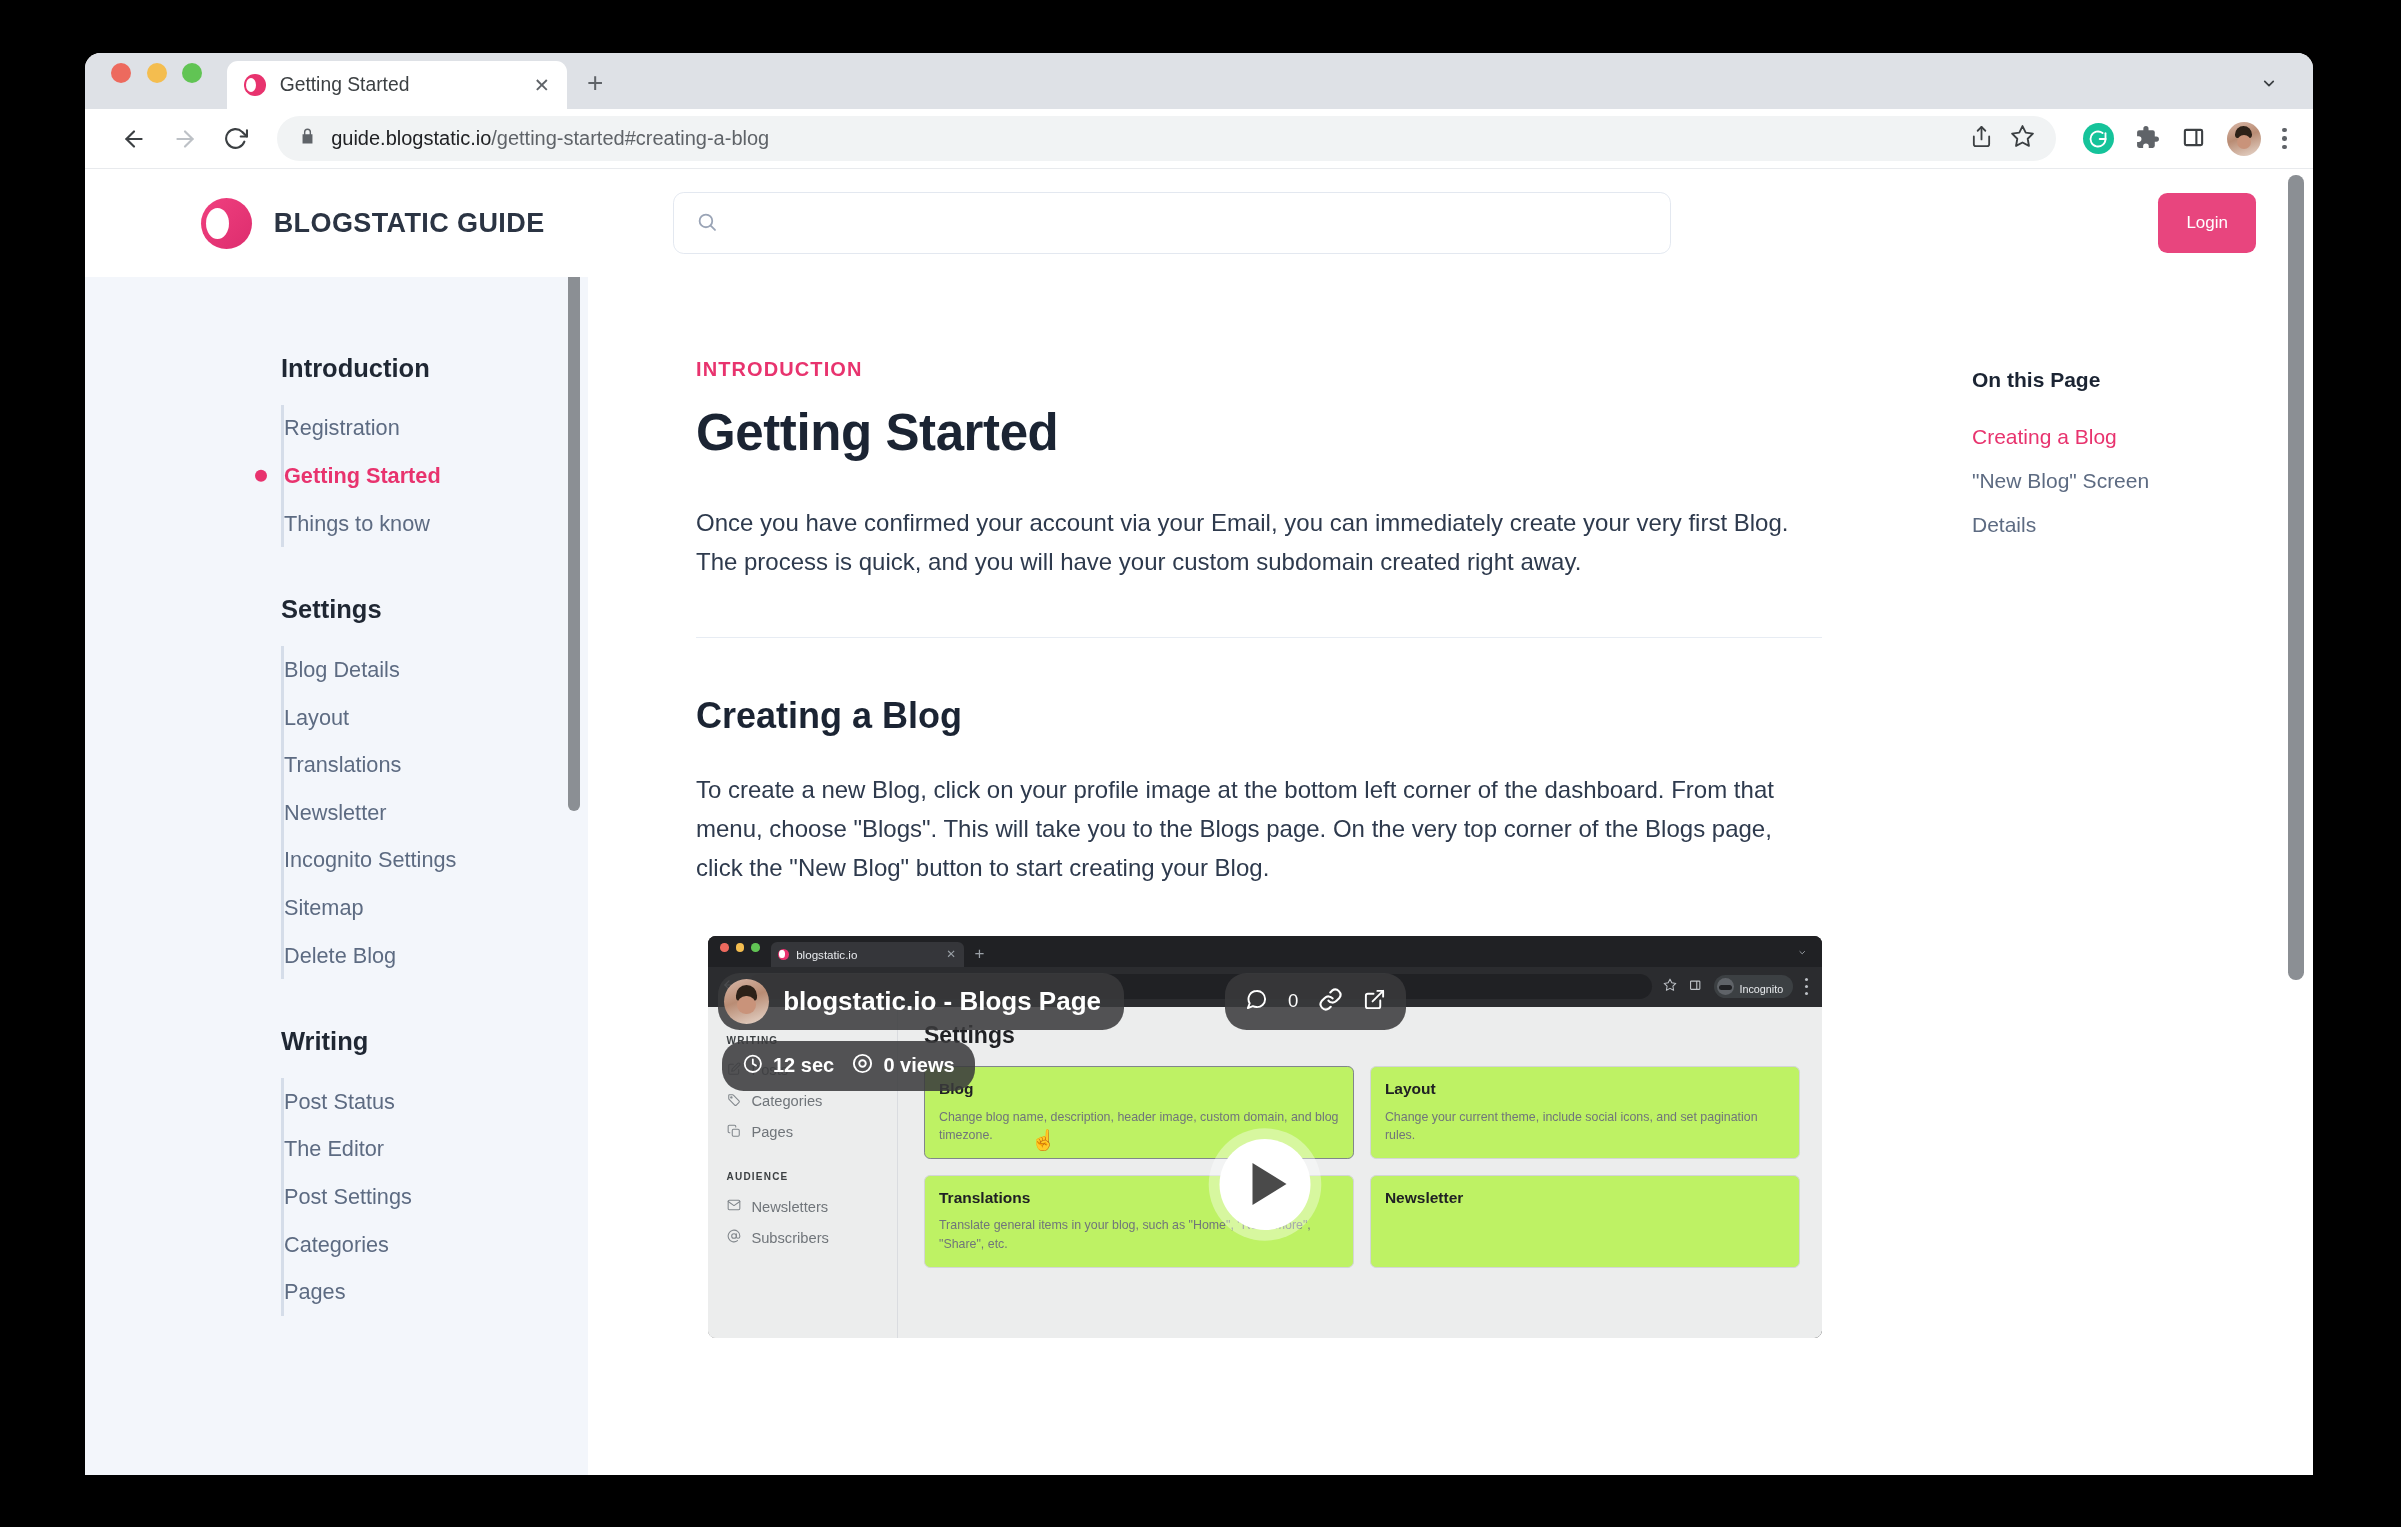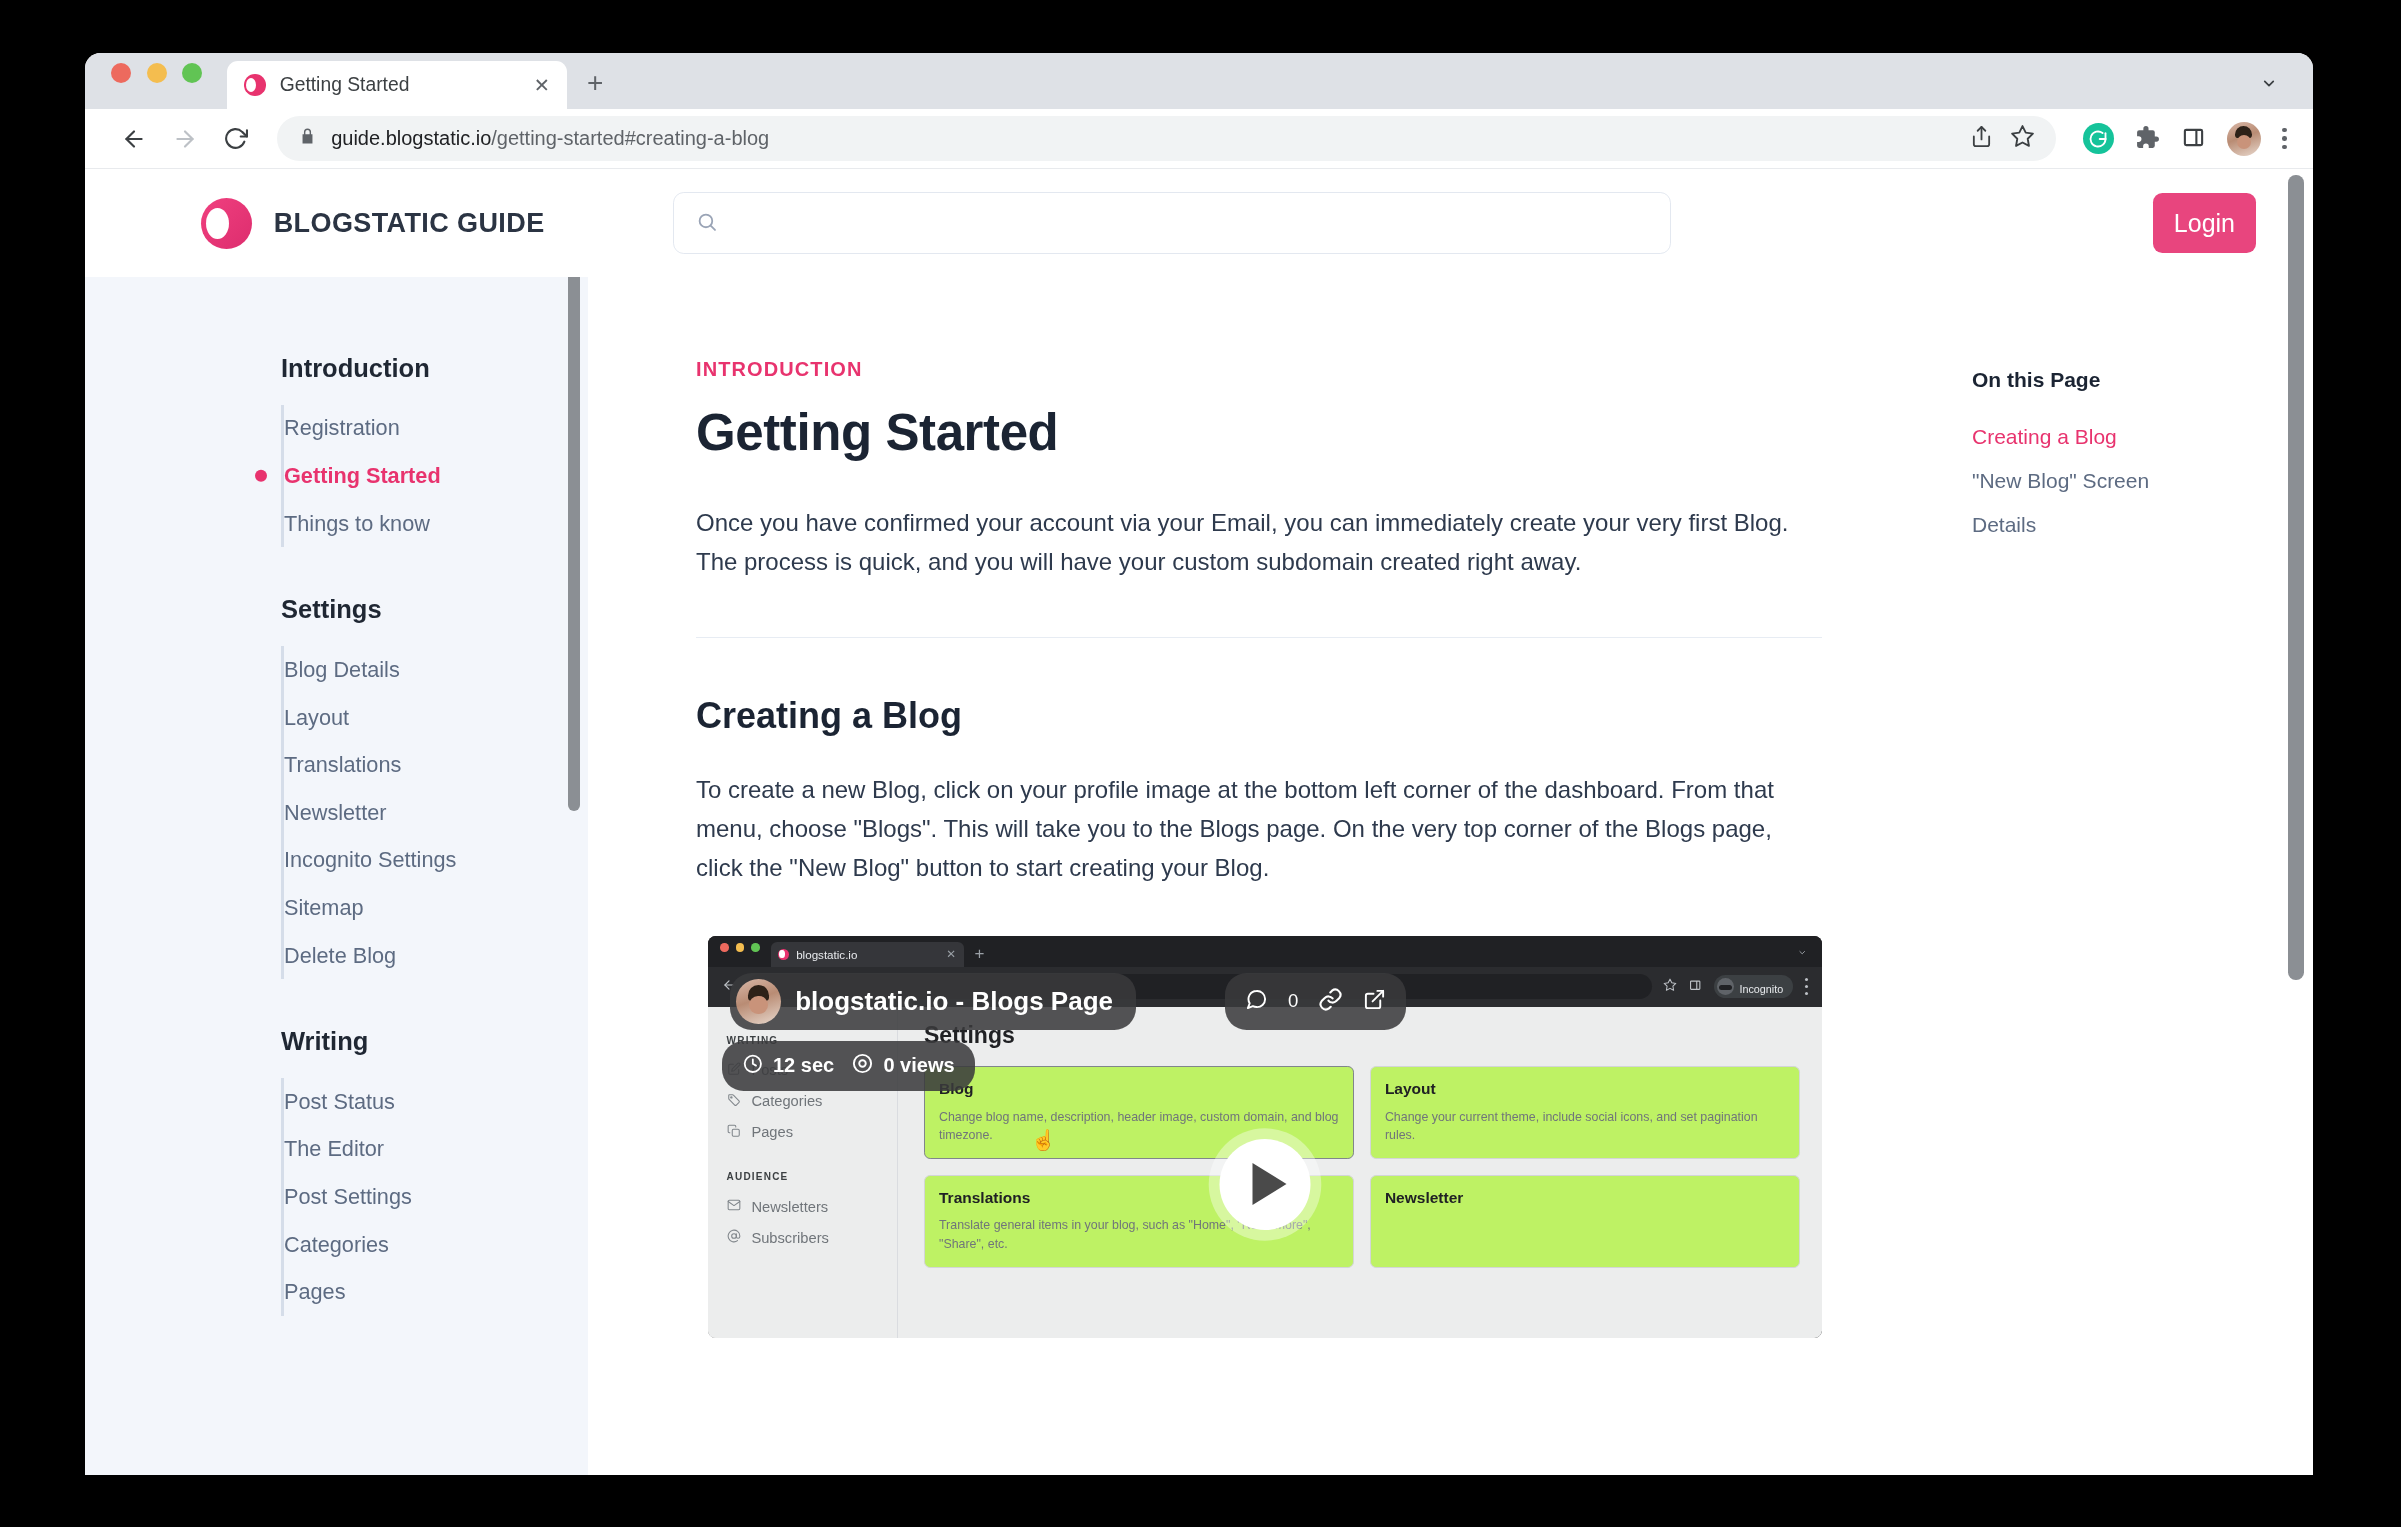--- a/index.html
+++ b/index.html
@@ -75,21 +75,21 @@
 
   .searchbar{
     flex:1; max-width:998px; height:62px; border:0.8px solid #e3e8f0; border-radius:10.8px;
     display:flex; align-items:center; gap:15.5px; padding:0 21.7px; background:#fff;
   }
   .search-input{ border:0; outline:0; font-size:21.7px; color:#8a94a6; background:transparent; width:100%;
     font-family:"Liberation Sans", sans-serif; }
   .search-input::placeholder{ color:#9aa4b6; }
   .login-btn{
     margin-left:auto; background:#e8457e; color:#fff; border:0; border-radius:9.3px;
-    padding:0 21px; height:60px; font-size:25px; cursor:pointer;
+    padding:0 28px; height:60px; font-size:17px; cursor:pointer;
     font-family:"Liberation Sans", sans-serif;
   }
 
   .body-row{ display:flex; height:1198px; position:relative; }
 
   
   .sidebar{
     width:503px; flex:0 0 503px; background:#f3f6fb; padding:77px 0 0 196px;
     position:relative; overflow:hidden;
   }
@@ -154,21 +154,21 @@
   .vid-main{ flex:1; padding:15.5px 21.7px 0 26px; }
   .vid-h1{ font-size:23px; font-weight:bold; color:#202124; margin-bottom:17px; }
   .card-grid{ display:grid; grid-template-columns:1fr 1fr; gap:15.5px; }
   .card{ background:#bef264; border:0.8px solid #d3d5d7; border-radius:6.2px; padding:13px 14px; height:93px; }
   .card.hl{ border-color:#80868b; }
   .card h5{ font-size:15.5px; font-weight:bold; color:#202124; margin-bottom:9.3px; }
   .card p{ font-size:12.4px; line-height:1.5; color:#70757a; }
   .cursor-hand{ position:absolute; left:323px; top:192px; font-size:20px; color:#e8a33d; }
 
   
-  .ov-title{ position:absolute; left:22px; top:37px; background:#3a3a3cdd; border-radius:21.7px;
+  .ov-title{ position:absolute; left:10px; top:37px; background:#3a3a3cdd; border-radius:21.7px;
     height:57px; display:flex; align-items:center; padding:0 23px 0 6.2px; gap:14px; }
   .ov-avatar{ width:45px; height:45px; border-radius:50%;
     background:linear-gradient(160deg,#d9b8a8 0%,#b98c74 45%,#e8d8cd 100%); position:relative; }
   .ov-avatar::before{ content:""; position:absolute; left:11.6px; top:6.2px; width:21.7px; height:15.5px;
     background:#2d2118; border-radius:10.8px 10.8px 3.9px 3.9px; }
   .ov-avatar::after{ content:""; position:absolute; left:13px; top:17px; width:18.6px; height:18.6px;
     background:#c9937a; border-radius:50%; }
   .ov-title span{ font-size:26px; color:#fff; font-weight:bold; white-space:nowrap; }
   .ov-actions{ position:absolute; left:517px; top:37px; background:#3a3a3cdd; border-radius:21.7px;
     height:57px; display:flex; align-items:center; padding:0 20px; gap:20px; color:#fff; }

